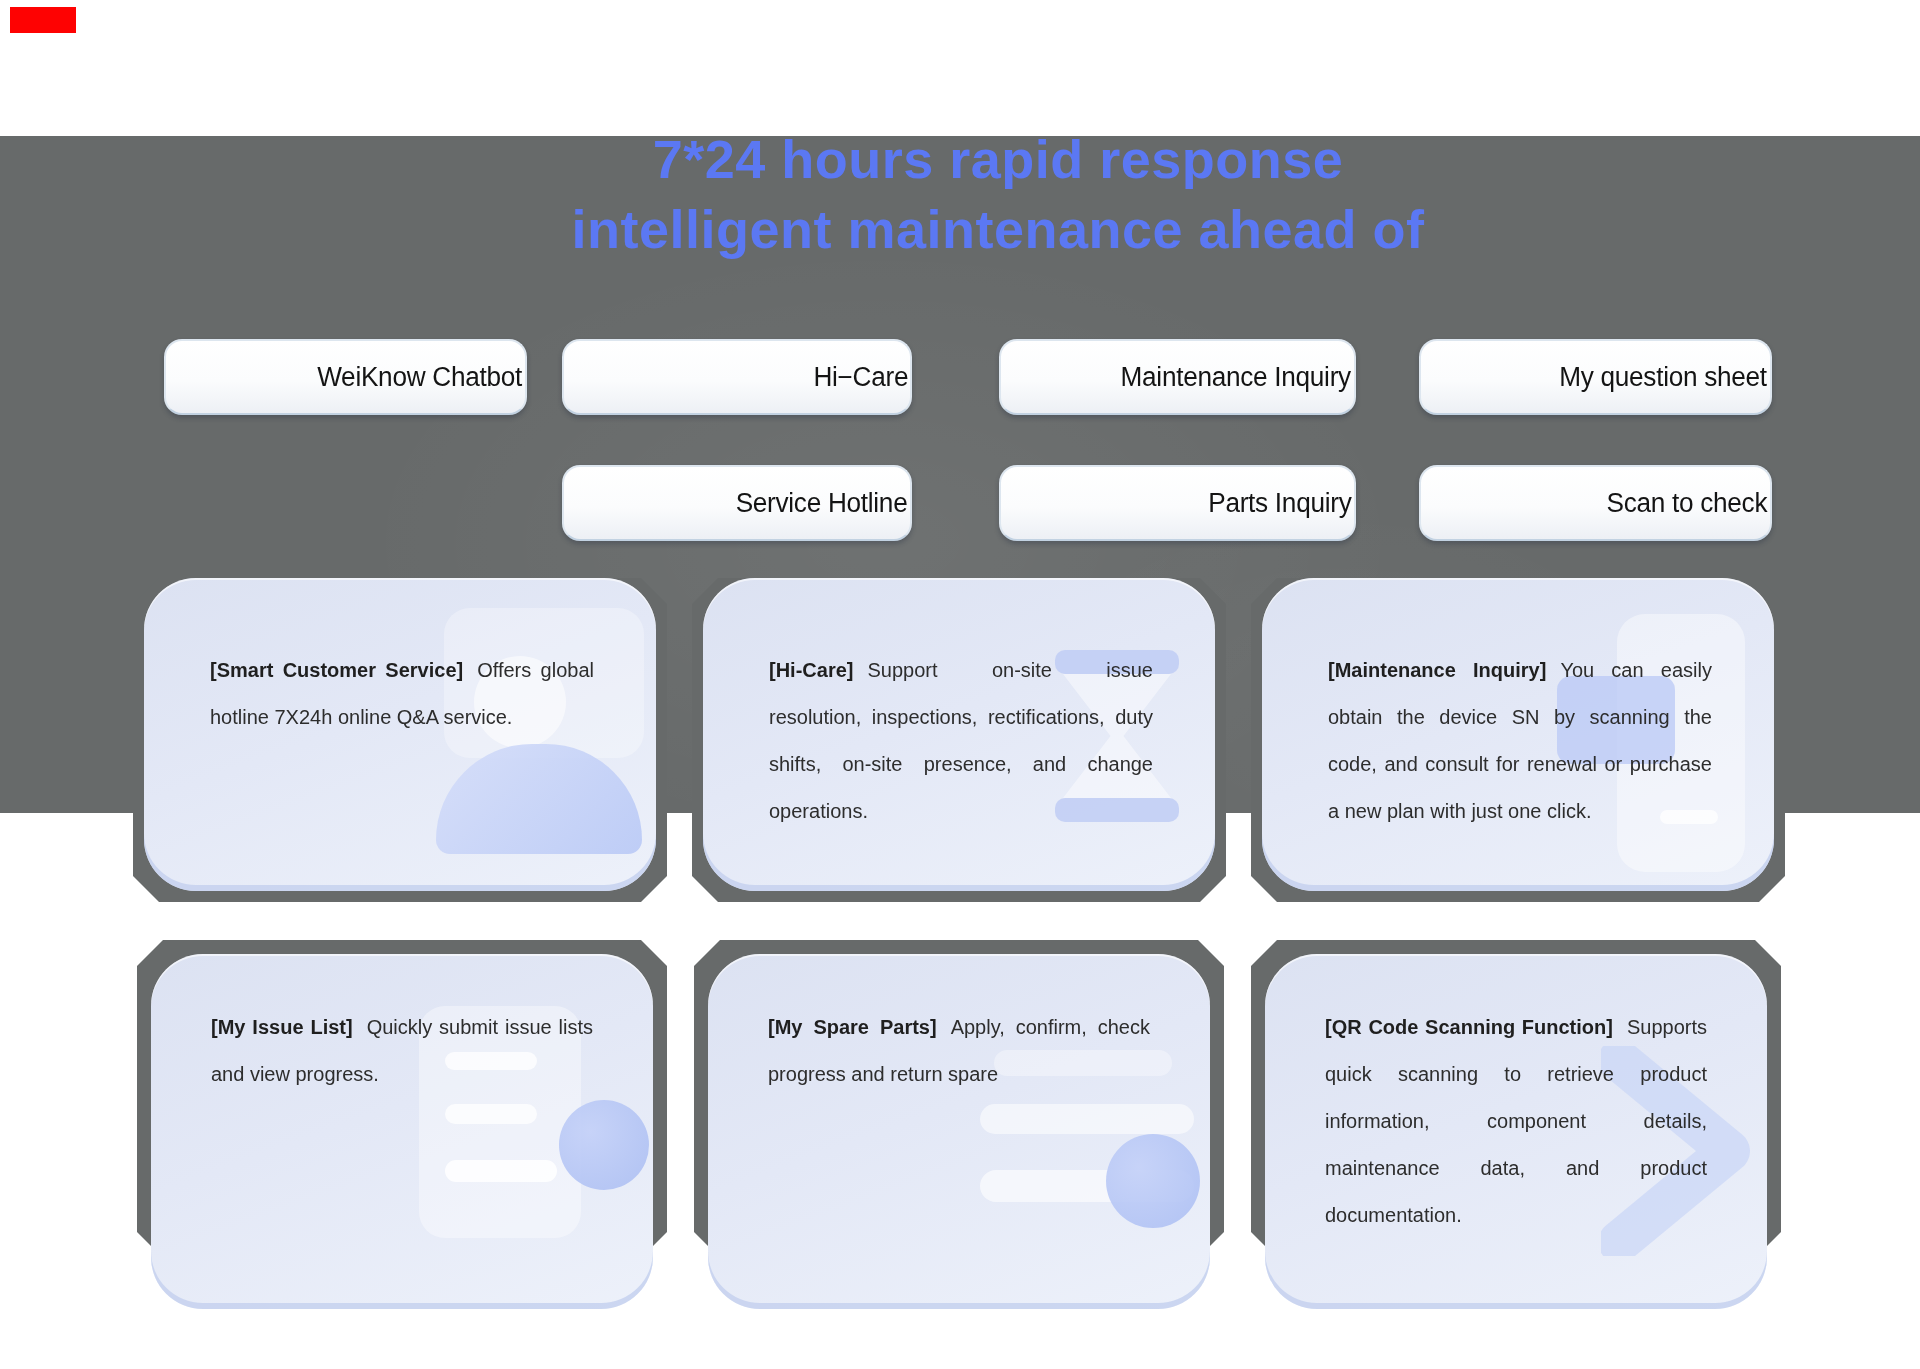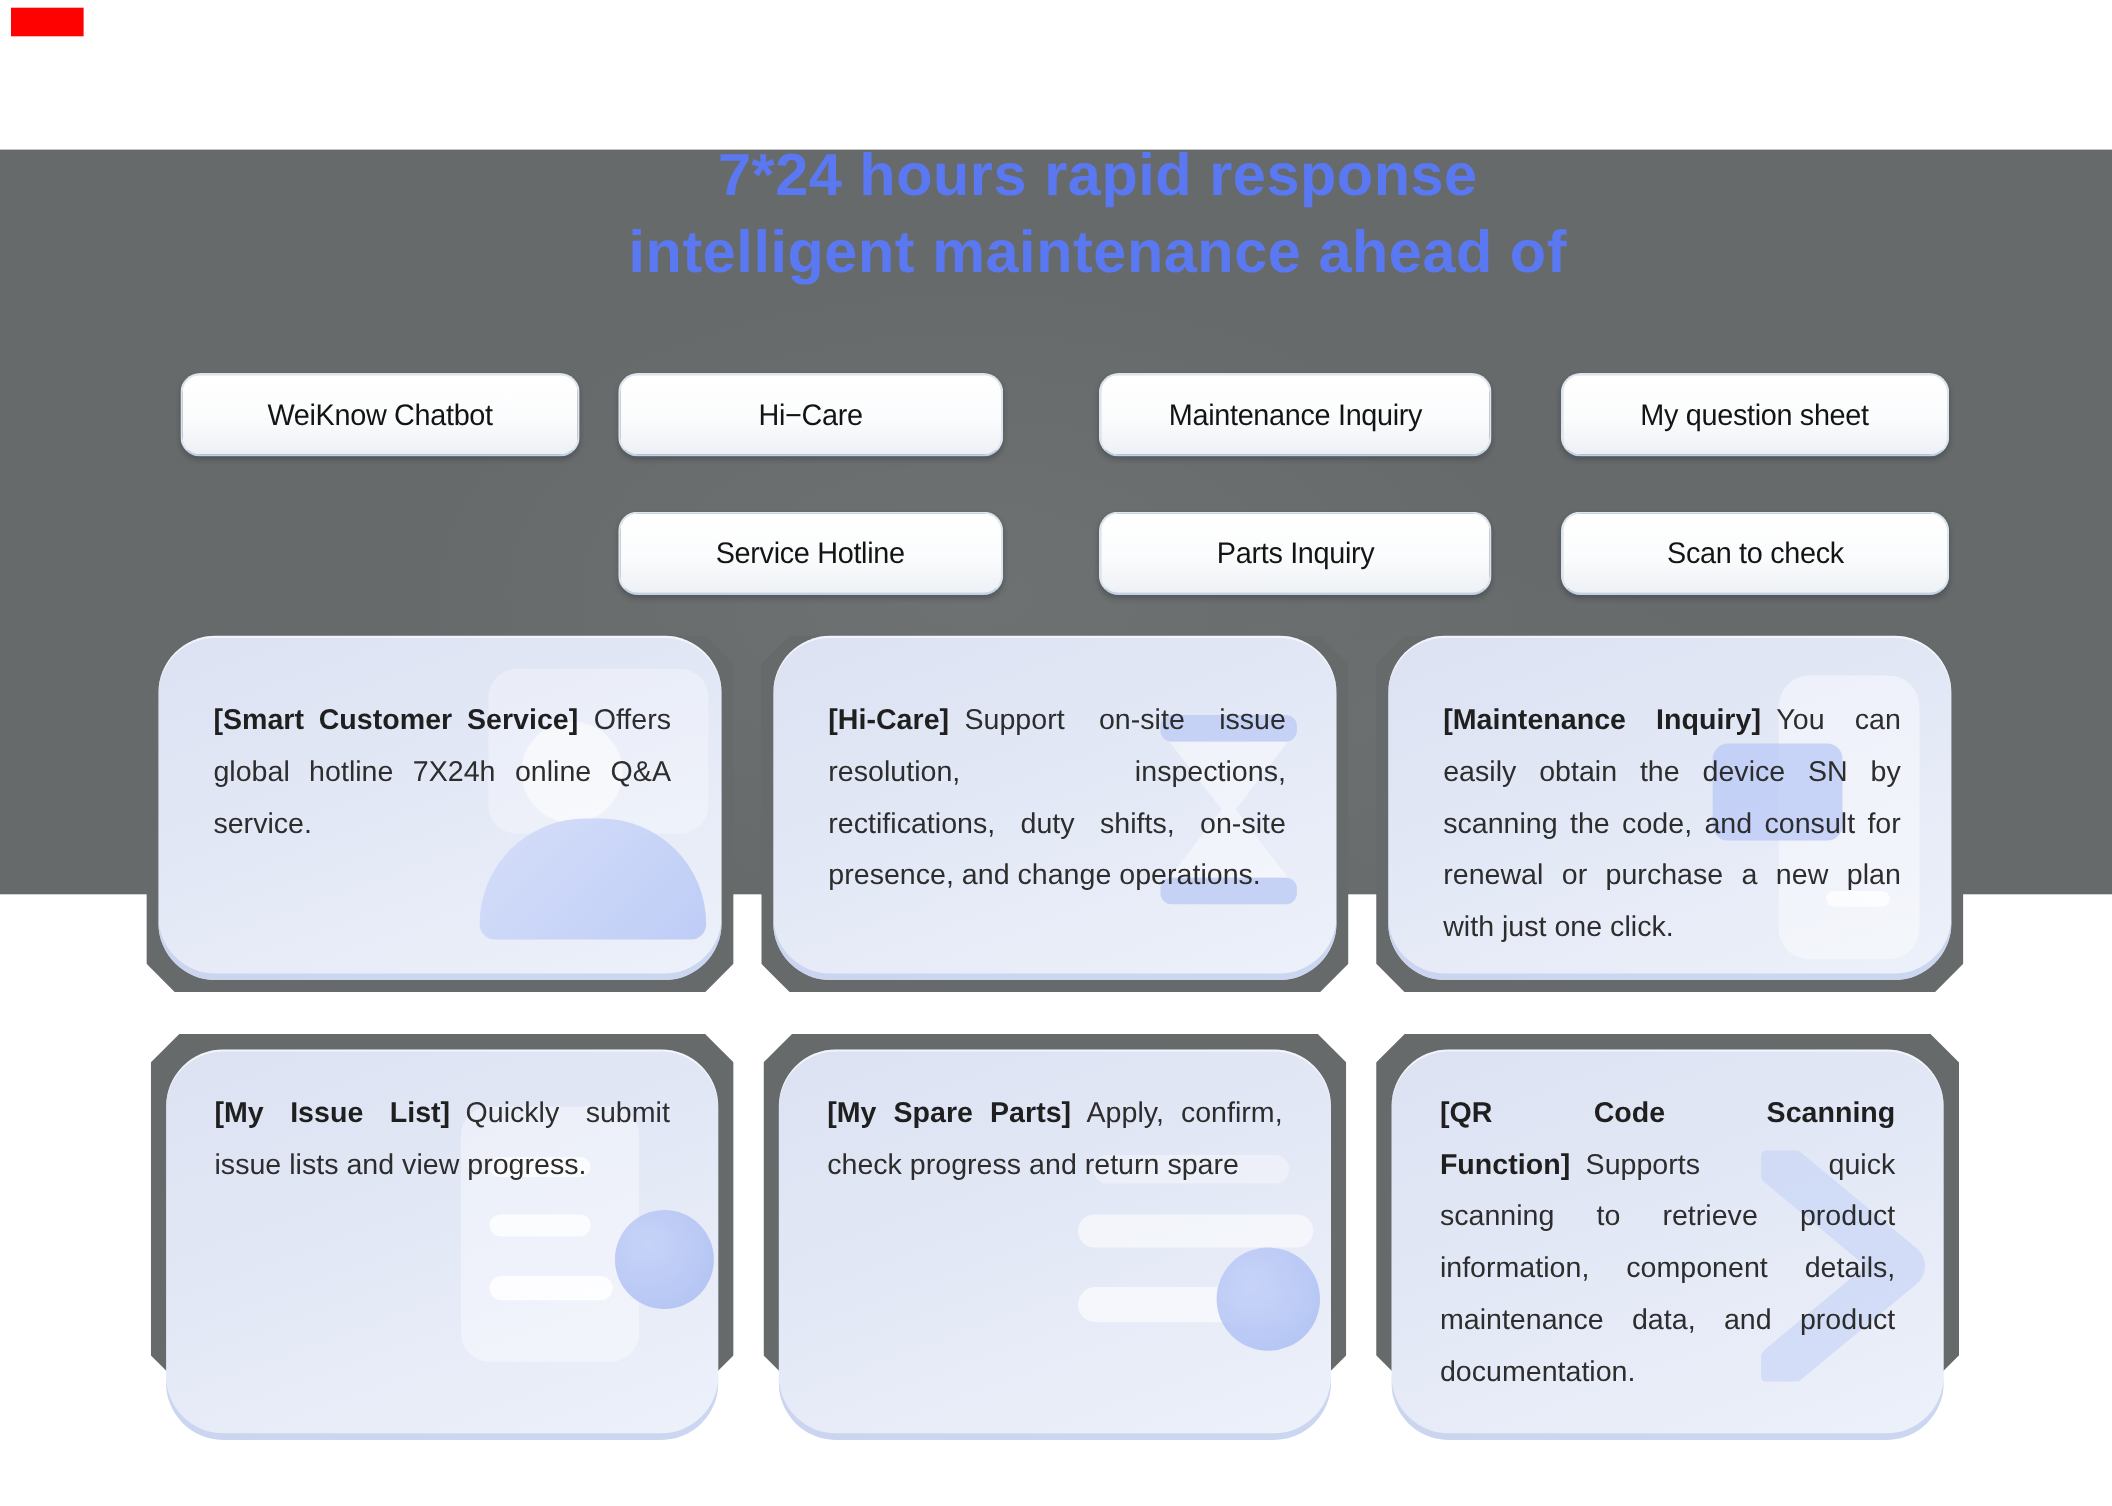--- a/index.html
+++ b/index.html
@@ -19,21 +19,21 @@
   
   .title{position:absolute;left:0;top:124px;width:1920px;text-align:center;
          transform:translateX(38px);color:#5b78f3;font-weight:bold;
          font-size:54px;line-height:70px;letter-spacing:.5px;}
 
   
   .btn{position:absolute;height:72px;border-radius:18px;
        background:linear-gradient(180deg,#ffffff 0%,#fbfcfd 55%,#edf0f5 100%);
        border:2px solid #dde6ef;border-bottom-color:#c2d2e2;
        box-shadow:0 3px 5px rgba(30,40,60,0.30);
-       display:flex;align-items:center;justify-content:center;
+       display:flex;align-items:center;justify-content:flex-end;
        font-size:27px;color:#141414;letter-spacing:-0.3px;cursor:pointer;}
   .btn span{transform:scaleX(0.97);}
   .b1{left:164px;width:359px;} .b2{left:562px;width:346px;}
   .b3{left:999px;width:353px;} .b4{left:1419px;width:349px;}
   .r1{top:339px;} .r2{top:465px;}
 
   
   .oct{position:absolute;background:#676a6a;
        clip-path:polygon(26px 0,calc(100% - 26px) 0,100% 26px,100% calc(100% - 26px),
                  calc(100% - 26px) 100%,26px 100%,0 calc(100% - 26px),0 26px);}
@@ -44,22 +44,22 @@
 
   
   .card{position:absolute;border-radius:52px;overflow:hidden;
         background:linear-gradient(160deg,#dce2f2 0%,#e3e8f6 45%,#edf1fa 100%);
         box-shadow:inset 0 -6px 0 rgba(197,209,238,0.85), inset 0 2px 0 rgba(255,255,255,0.6);}
   .row1{top:578px;height:313px;width:512px;}
   .c1{left:144px;} .c2{left:703px;} .c3{left:1262px;}
   .row2{top:954px;height:355px;width:502px;}
   .c4{left:151px;} .c5{left:708px;} .c6{left:1265px;}
 
-  .card p{position:relative;z-index:3;margin:0;text-align:justify;
-          color:#2d2d2d;font-size:26px;line-height:47px;}
+  .card p{position:relative;z-index:3;margin:16px;text-align:justify;
+          color:#2d2d2d;font-size:20px;line-height:47px;}
   .row1 p{padding:53px 46px 0 50px;}
   .row2 p{padding:34px 44px 0 44px;}
   .card p b{font-weight:bold;color:#1f1f1f;margin-right:14px;}
 
   
   .dec{position:absolute;z-index:1;}
   
   .d-sq1{left:300px;top:30px;width:200px;height:150px;border-radius:26px;background:rgba(255,255,255,0.30);}
   .d-head{left:330px;top:78px;width:92px;height:92px;border-radius:50%;background:rgba(255,255,255,0.55);}
   .d-body{left:292px;top:166px;width:206px;height:110px;border-radius:110px 110px 16px 16px;

